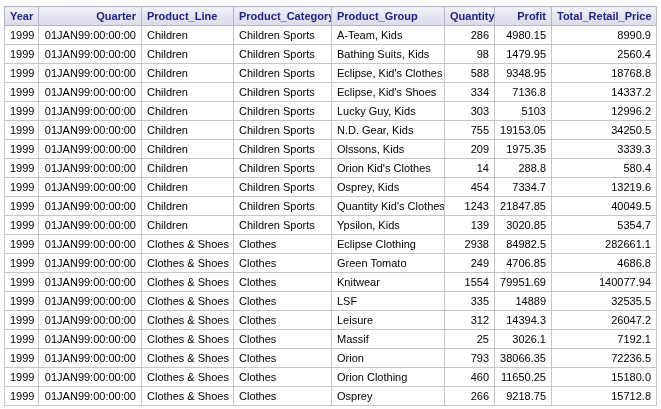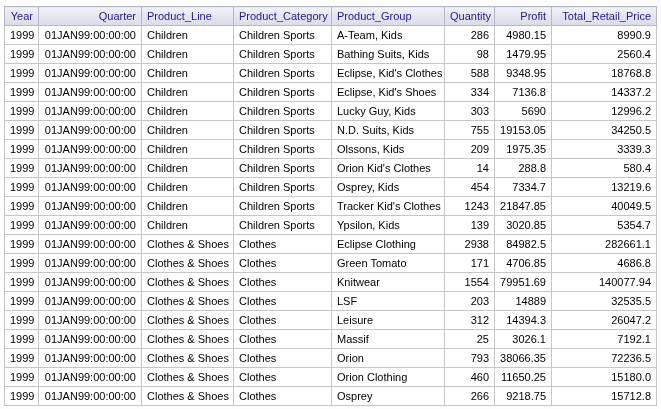--- a/index.html
+++ b/index.html
@@ -29,21 +29,21 @@
     padding: 3px 5px 3px 5px;
     line-height: 12px;
     height: 12px;
     overflow: hidden;
     white-space: nowrap;
     box-sizing: content-box;
   }
   table.sas-table th {
     background: linear-gradient(180deg, #f1f1f8 0%, #e4e4ef 55%, #dcdce9 100%);
     color: #21218b;
-    font-weight: normal;
+    font-weight: bold;
     border-color: #b6b6c8;
   }
   table.sas-table td {
     color: #000000;
   }
   .al { text-align: left; }
   .ar { text-align: right; }
 </style>
 </head>
 <body>
@@ -113,29 +113,29 @@
           <td class="ar">7136.8</td>
           <td class="ar">14337.2</td>
         </tr>
         <tr>
           <td class="ar">1999</td>
           <td class="ar">01JAN99:00:00:00</td>
           <td class="al">Children</td>
           <td class="al">Children Sports</td>
           <td class="al">Lucky Guy, Kids</td>
           <td class="ar">303</td>
-          <td class="ar">5690</td>
+          <td class="ar">5103</td>
           <td class="ar">12996.2</td>
         </tr>
         <tr>
           <td class="ar">1999</td>
           <td class="ar">01JAN99:00:00:00</td>
           <td class="al">Children</td>
           <td class="al">Children Sports</td>
-          <td class="al">N.D. Suits, Kids</td>
+          <td class="al">N.D. Gear, Kids</td>
           <td class="ar">755</td>
           <td class="ar">19153.05</td>
           <td class="ar">34250.5</td>
         </tr>
         <tr>
           <td class="ar">1999</td>
           <td class="ar">01JAN99:00:00:00</td>
           <td class="al">Children</td>
           <td class="al">Children Sports</td>
           <td class="al">Olssons, Kids</td>
@@ -161,21 +161,21 @@
           <td class="al">Osprey, Kids</td>
           <td class="ar">454</td>
           <td class="ar">7334.7</td>
           <td class="ar">13219.6</td>
         </tr>
         <tr>
           <td class="ar">1999</td>
           <td class="ar">01JAN99:00:00:00</td>
           <td class="al">Children</td>
           <td class="al">Children Sports</td>
-          <td class="al">Tracker Kid's Clothes</td>
+          <td class="al">Quantity Kid's Clothes</td>
           <td class="ar">1243</td>
           <td class="ar">21847.85</td>
           <td class="ar">40049.5</td>
         </tr>
         <tr>
           <td class="ar">1999</td>
           <td class="ar">01JAN99:00:00:00</td>
           <td class="al">Children</td>
           <td class="al">Children Sports</td>
           <td class="al">Ypsilon, Kids</td>
@@ -192,41 +192,41 @@
           <td class="ar">2938</td>
           <td class="ar">84982.5</td>
           <td class="ar">282661.1</td>
         </tr>
         <tr>
           <td class="ar">1999</td>
           <td class="ar">01JAN99:00:00:00</td>
           <td class="al">Clothes &amp; Shoes</td>
           <td class="al">Clothes</td>
           <td class="al">Green Tomato</td>
-          <td class="ar">171</td>
+          <td class="ar">249</td>
           <td class="ar">4706.85</td>
           <td class="ar">4686.8</td>
         </tr>
         <tr>
           <td class="ar">1999</td>
           <td class="ar">01JAN99:00:00:00</td>
           <td class="al">Clothes &amp; Shoes</td>
           <td class="al">Clothes</td>
           <td class="al">Knitwear</td>
           <td class="ar">1554</td>
           <td class="ar">79951.69</td>
           <td class="ar">140077.94</td>
         </tr>
         <tr>
           <td class="ar">1999</td>
           <td class="ar">01JAN99:00:00:00</td>
           <td class="al">Clothes &amp; Shoes</td>
           <td class="al">Clothes</td>
           <td class="al">LSF</td>
-          <td class="ar">203</td>
+          <td class="ar">335</td>
           <td class="ar">14889</td>
           <td class="ar">32535.5</td>
         </tr>
         <tr>
           <td class="ar">1999</td>
           <td class="ar">01JAN99:00:00:00</td>
           <td class="al">Clothes &amp; Shoes</td>
           <td class="al">Clothes</td>
           <td class="al">Leisure</td>
           <td class="ar">312</td>

